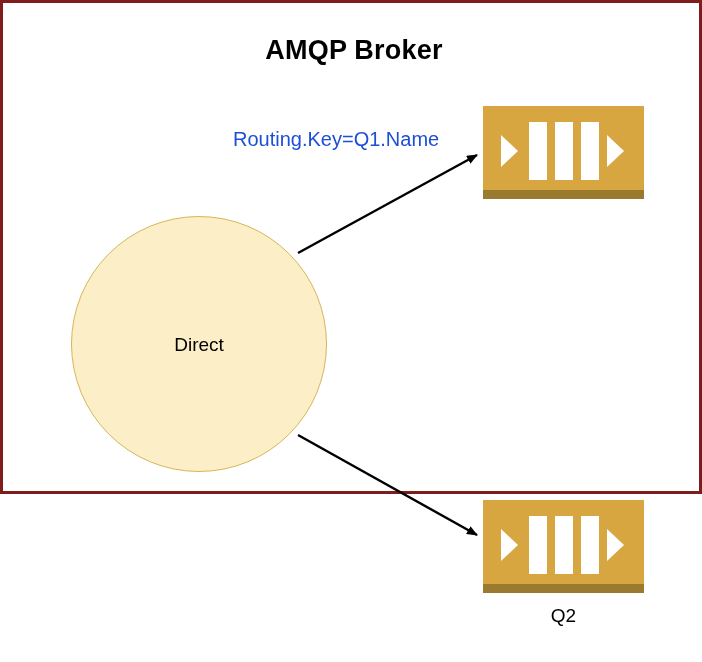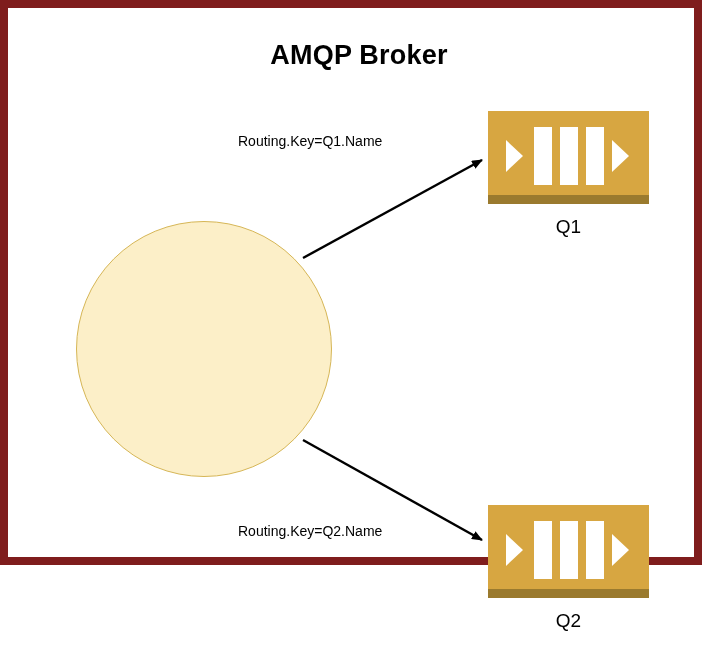--- a/index.html
+++ b/index.html
@@ -11,23 +11,23 @@
   body {
     width: 702px;
     height: 662px;
     overflow: hidden;
     font-family: "Liberation Sans", sans-serif;
   }
 
   #diagram-frame {
     position: relative;
     width: 702px;
-    height: 565px;
+    height: 494px;
     box-sizing: border-box;
-    border: 8px solid #7f1d1d;
+    border: 3px solid #7f1d1d;
     background: #ffffff;
     text-decoration: underline;
   }
 
   #diagram-canvas {
     position: absolute;
     left: 0;
     top: 0;
     width: 696px;
     height: 656px;
@@ -129,22 +129,22 @@
     margin-top: 12px;
     width: 161px;
     text-align: center;
     font-size: 19px;
     color: #000000;
   }
 
   
   .edge-label {
     position: absolute;
-    font-size: 14px;
-    color: #000000;
+    font-size: 20px;
+    color: #1d4ed8;
     white-space: nowrap;
     background: #ffffff;
     padding: 1px 2px;
   }
   #edge-label-q1 { left: 228px; top: 124px; }
   #edge-label-q2 { left: 228px; top: 514px; }
 </style>
 </head>
 <body>
 
@@ -159,36 +159,35 @@
       </marker>
     </defs>
     <line x1="295" y1="250" x2="474" y2="152" stroke="#000000" stroke-width="2.4" marker-end="url(#arrowhead)"></line>
     <line x1="295" y1="432" x2="474" y2="532" stroke="#000000" stroke-width="2.4" marker-end="url(#arrowhead)"></line>
   </svg>
 
   <div id="page-title">AMQP Broker</div>
 
   <div id="exchange-node">
     <div id="exchange-label">
+      <span class="ln">Direct</span>
     </div>
   </div>
 
   <div class="edge-label" id="edge-label-q1">Routing.Key=Q1.Name</div>
-  <div class="edge-label" id="edge-label-q2">Routing.Key=Q2.Name</div>
 
   <div class="queue-group" id="queue-group-q1">
     <div class="queue-icon">
       <span class="tri tri-left"></span>
       <span class="bar bar-1"></span>
       <span class="bar bar-2"></span>
       <span class="bar bar-3"></span>
       <span class="tri tri-right"></span>
       <span class="base-band"></span>
     </div>
-    <div class="queue-label">Q1</div>
   </div>
 
   <div class="queue-group" id="queue-group-q2">
     <div class="queue-icon">
       <span class="tri tri-left"></span>
       <span class="bar bar-1"></span>
       <span class="bar bar-2"></span>
       <span class="bar bar-3"></span>
       <span class="tri tri-right"></span>
       <span class="base-band"></span>

